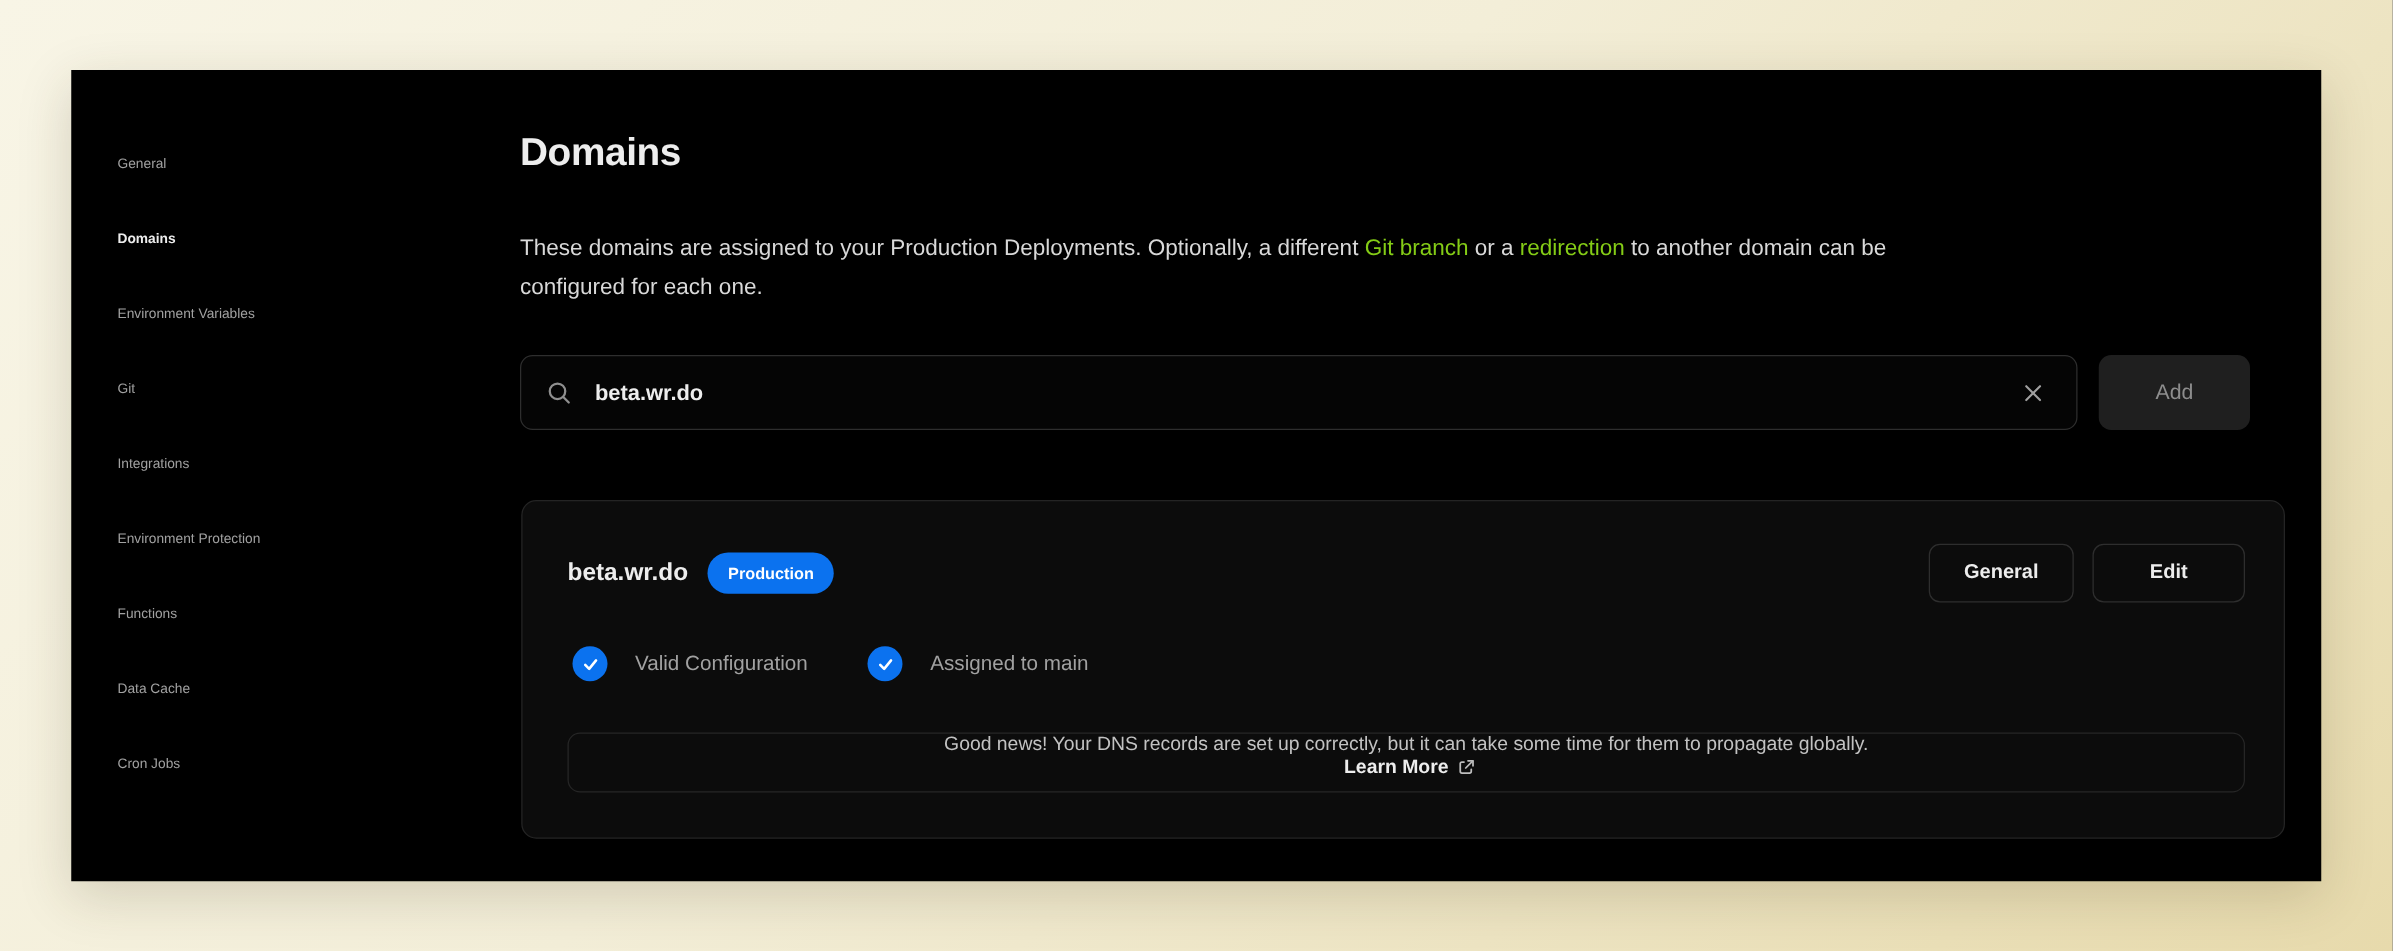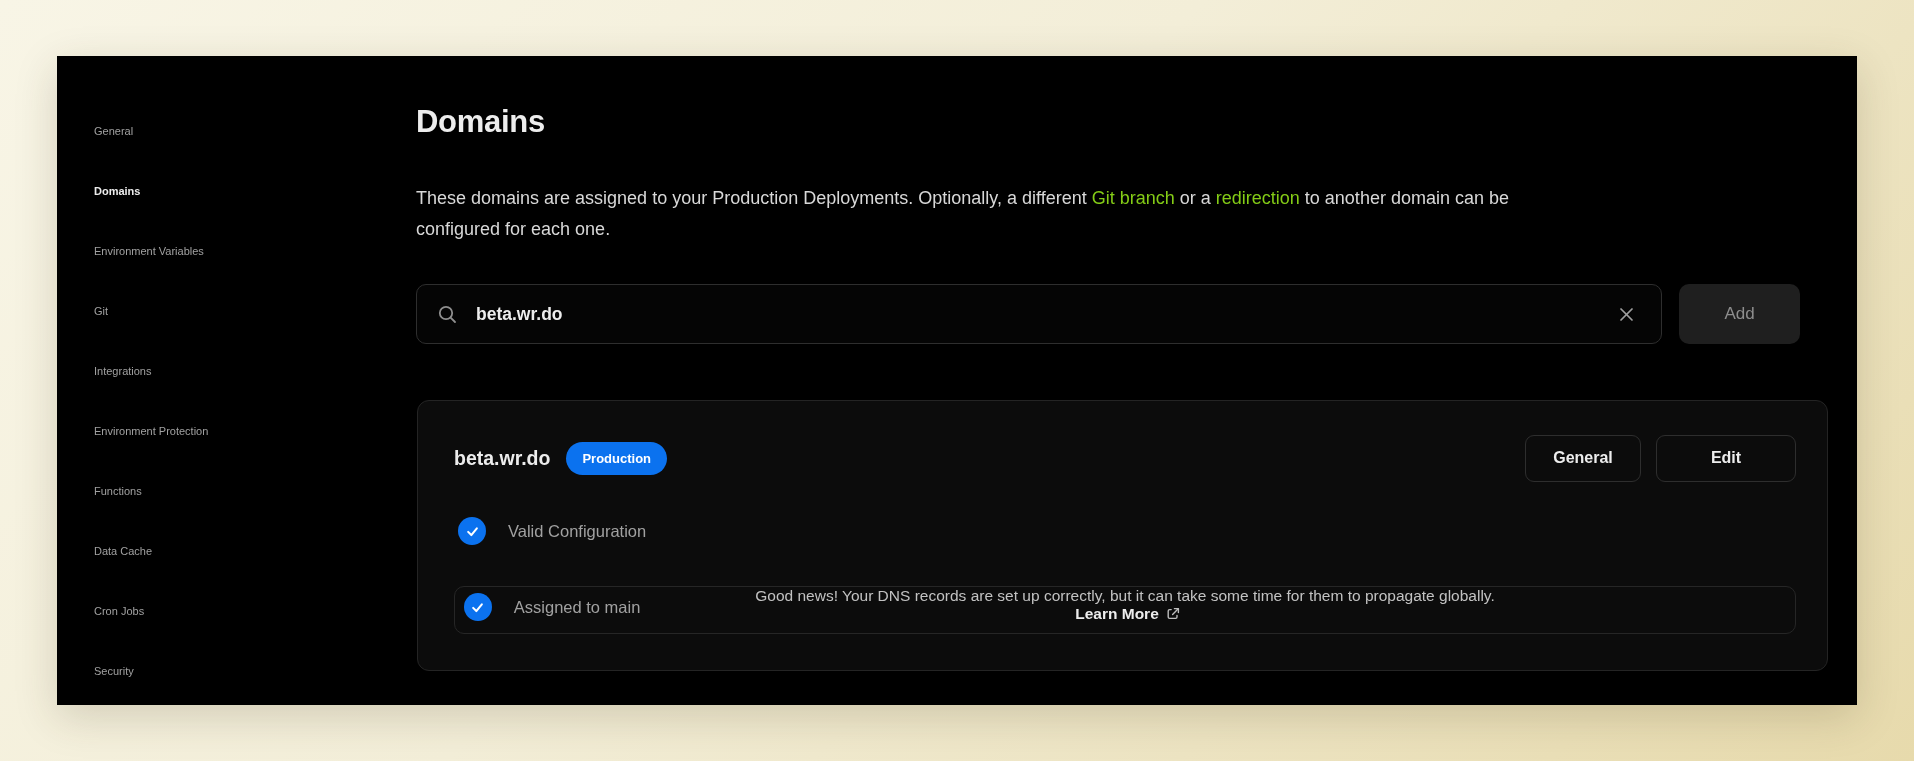--- a/index.html
+++ b/index.html
@@ -69,24 +69,24 @@
     background:#0b72ef; color:#fff; font-size:13px; font-weight:600;
     display:flex; align-items:center; white-space:nowrap;
   }
   .header-spacer { flex:1; }
   .card-btn {
     height:47px; background:transparent; border:1px solid #2e2e2e; border-radius:9px;
     font-family:"Liberation Sans", sans-serif;
     font-size:16px; font-weight:700; color:#ededed; cursor:pointer; white-space:nowrap;
   }
   .btn-refresh { width:116px; }
-  .btn-edit { width:140px; margin-left:15px; }
+  .btn-edit { width:122px; margin-left:15px; }
   .card-checks {
     position:absolute; left:40px; top:116px; height:28px;
-    display:flex; align-items:center; gap:48px;flex-direction:column;
+    display:flex; align-items:center; gap:48px;
   }
   .check-group { display:flex; align-items:center; gap:22px; }
   .check-circle {
     width:28px; height:28px; border-radius:50%; background:#0b72ef;
     display:flex; align-items:center; justify-content:center; flex:none;
   }
   .check-label { font-size:16.5px; color:#a1a1a1; white-space:nowrap; }
   .card-info {
     position:absolute; left:36px; top:185px; width:1342px; height:48px;
     border:1px solid #262626; border-radius:10px;
@@ -103,21 +103,20 @@
   <nav class="sidebar">
     <div class="side-item">General</div>
     <div class="side-item active">Domains</div>
     <div class="side-item">Environment Variables</div>
     <div class="side-item">Git</div>
     <div class="side-item">Integrations</div>
     <div class="side-item">Environment Protection</div>
     <div class="side-item">Functions</div>
     <div class="side-item">Data Cache</div>
     <div class="side-item">Cron Jobs</div>
-    <div class="side-item">Security</div>
   </nav>
 
   <main class="main">
 
     <h1 class="page-title">Domains</h1>
 
     <p class="desc">
       <span>These domains are assigned to your Production Deployments. Optionally, a different </span><a>Git branch</a><span> or a </span><a>redirection</a><span> to another domain can be</span><br>
       <span>configured for each one.</span>
     </p>

